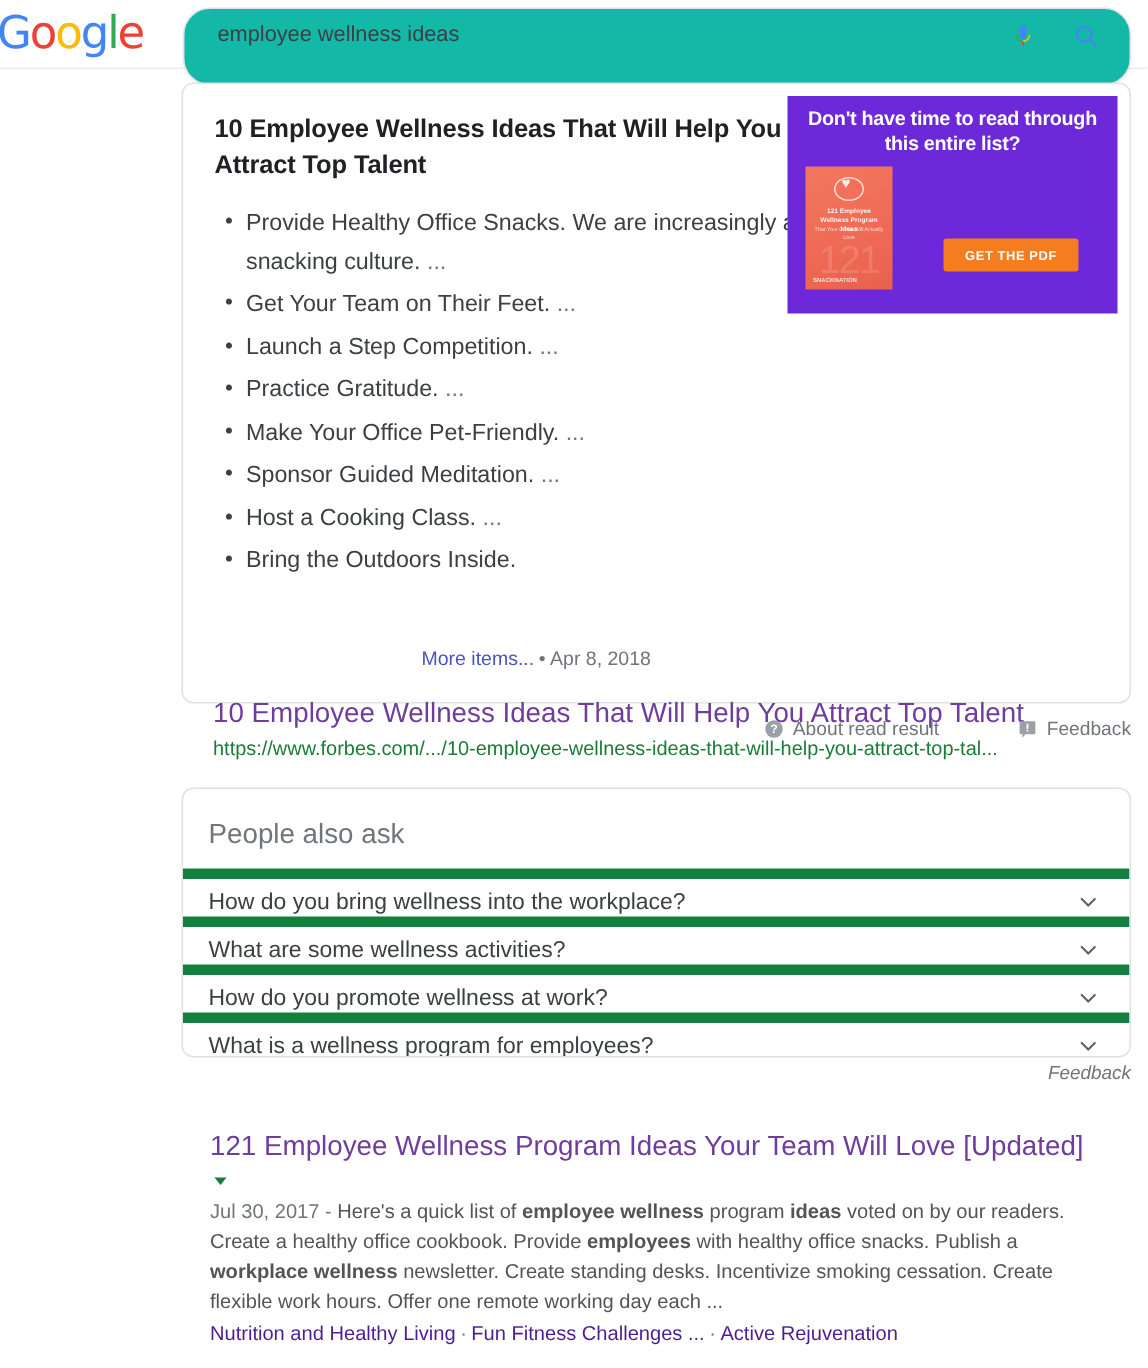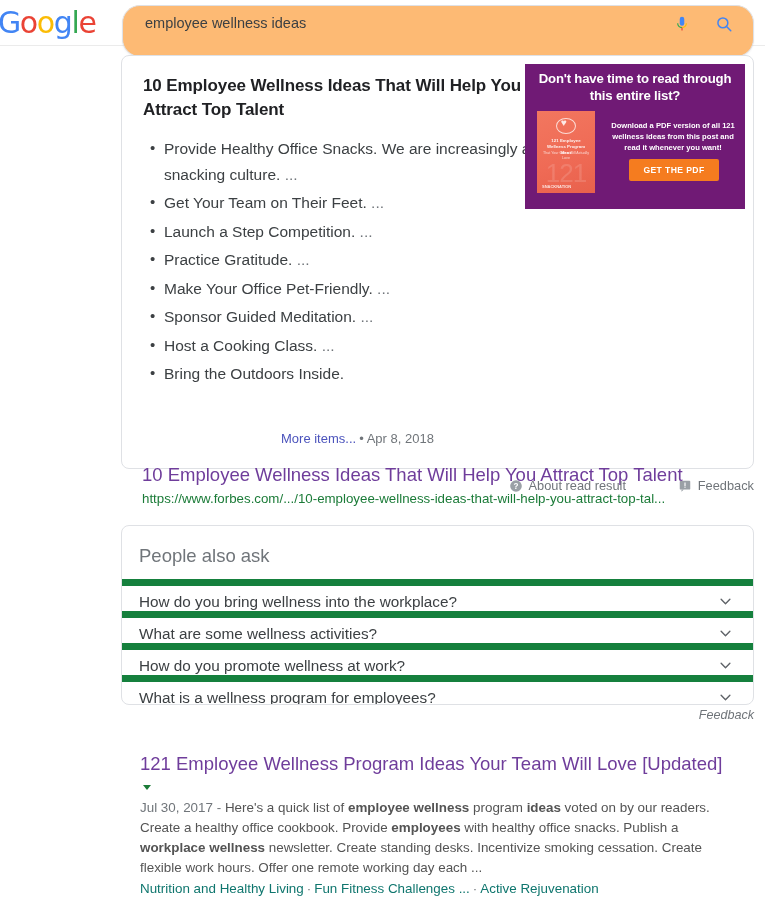--- a/index.html
+++ b/index.html
@@ -31,21 +31,21 @@
   .g1 { color: #4285F4; }
   .g2 { color: #EA4335; }
   .g3 { color: #FBBC05; }
   .g4 { color: #4285F4; }
   .g5 { color: #34A853; }
   .g6 { color: #EA4335; }
 
   .searchbox {
     position: absolute; left: 122px; top: 5px;
     width: 632px; height: 52px;
-    background: #fdba74;
+    background: #14b8a6;
     border: 1px solid #dfe1e5;
     border-radius: 18px;
     box-shadow: 0 1px 2px rgba(0,0,0,0.06);
   }
   .search-input {
     position: absolute; left: 20px; top: 0;
     height: 34px; line-height: 34px;
     width: 520px;
     font-size: 14.5px; color: #3c4043;
     border: none; outline: none; background: transparent;
@@ -107,21 +107,21 @@
     font-size: 13px; color: #70757a;
   }
   .fs-more .more-link { color: #4b53bc; cursor: pointer; }
   .fs-more .dot { color: #70757a; margin: 0 3px; }
 
   
   .thumb {
     position: absolute; right: 8px; top: 8px;
     width: 220px; height: 145px;
     overflow: hidden;
-    background: #701a75;
+    background: #6d28d9;
     cursor: pointer;
   }
   .thumb-head {
     position: absolute; left: 6px; top: 6px;
     width: 208px;
     text-align: center;
     color: #ffffff;
     font-size: 13.2px;
     font-weight: bold;
     line-height: 17px;
@@ -292,21 +292,21 @@
     font-size: 13.4px; color: #545454;
     line-height: 20px; margin-top: 2px;
     width: 596px;
   }
   .org-desc b { color: #545454; font-weight: bold; }
   .org-desc .date { color: #70757a; }
   .org-sitelinks {
     font-size: 13.4px; line-height: 20px; margin-top: 1px;
   }
   .org-sitelinks .sl {
-    color: #0f766e; cursor: pointer;
+    color: #4c1d95; cursor: pointer;
   }
   .org-sitelinks .sep { color: #70757a; margin: 0 3px; }
 </style>
 </head>
 <body>
 
 <div class="header">
   <div class="logo">
     <span class="g1">G</span><span class="g2">o</span><span class="g3">o</span><span class="g4">g</span><span class="g5">l</span><span class="g6">e</span>
   </div>
@@ -347,21 +347,20 @@
 
   <div class="thumb">
     <div class="thumb-head">Don't have time to read through this entire list?</div>
     <div class="thumb-book">
       <div class="bk-heart"></div>
       <div class="bk-t1">121 Employee Wellness Program Ideas</div>
       <div class="bk-t2">That Your Office Will Actually Love</div>
       <div class="bk-num">121</div>
       <div class="bk-foot">SNACKNATION</div>
     </div>
-    <div class="thumb-copy">Download a PDF version of all 121 wellness ideas from this post and read it whenever you want!</div>
     <div class="thumb-cta">GET THE PDF</div>
   </div>
 
   <a class="fs-link" href="#">10 Employee Wellness Ideas That Will Help You Attract Top Talent</a>
   <div class="fs-url">https://www.forbes.com/.../10-employee-wellness-ideas-that-will-help-you-attract-top-tal...</div>
 </div>
 
 <div class="about-row">
   <div class="about-item" id="about-result">
     <svg class="about-ic" width="14" height="14" viewBox="0 0 24 24">

